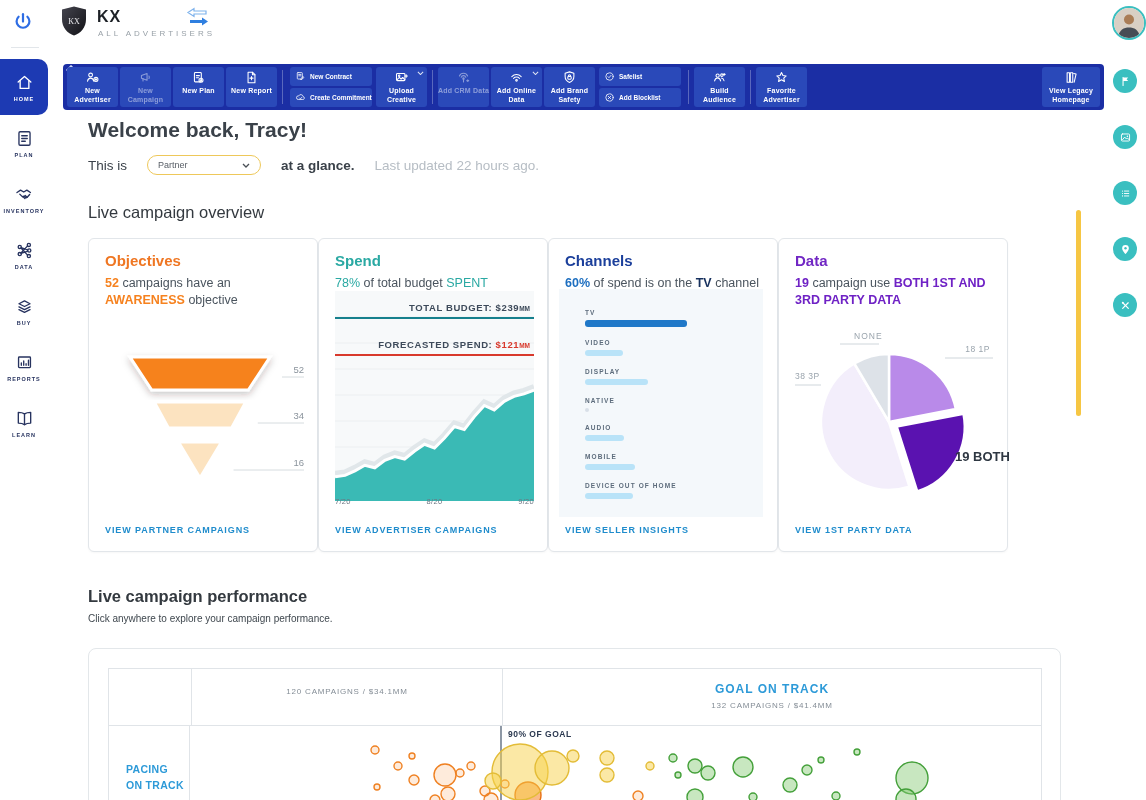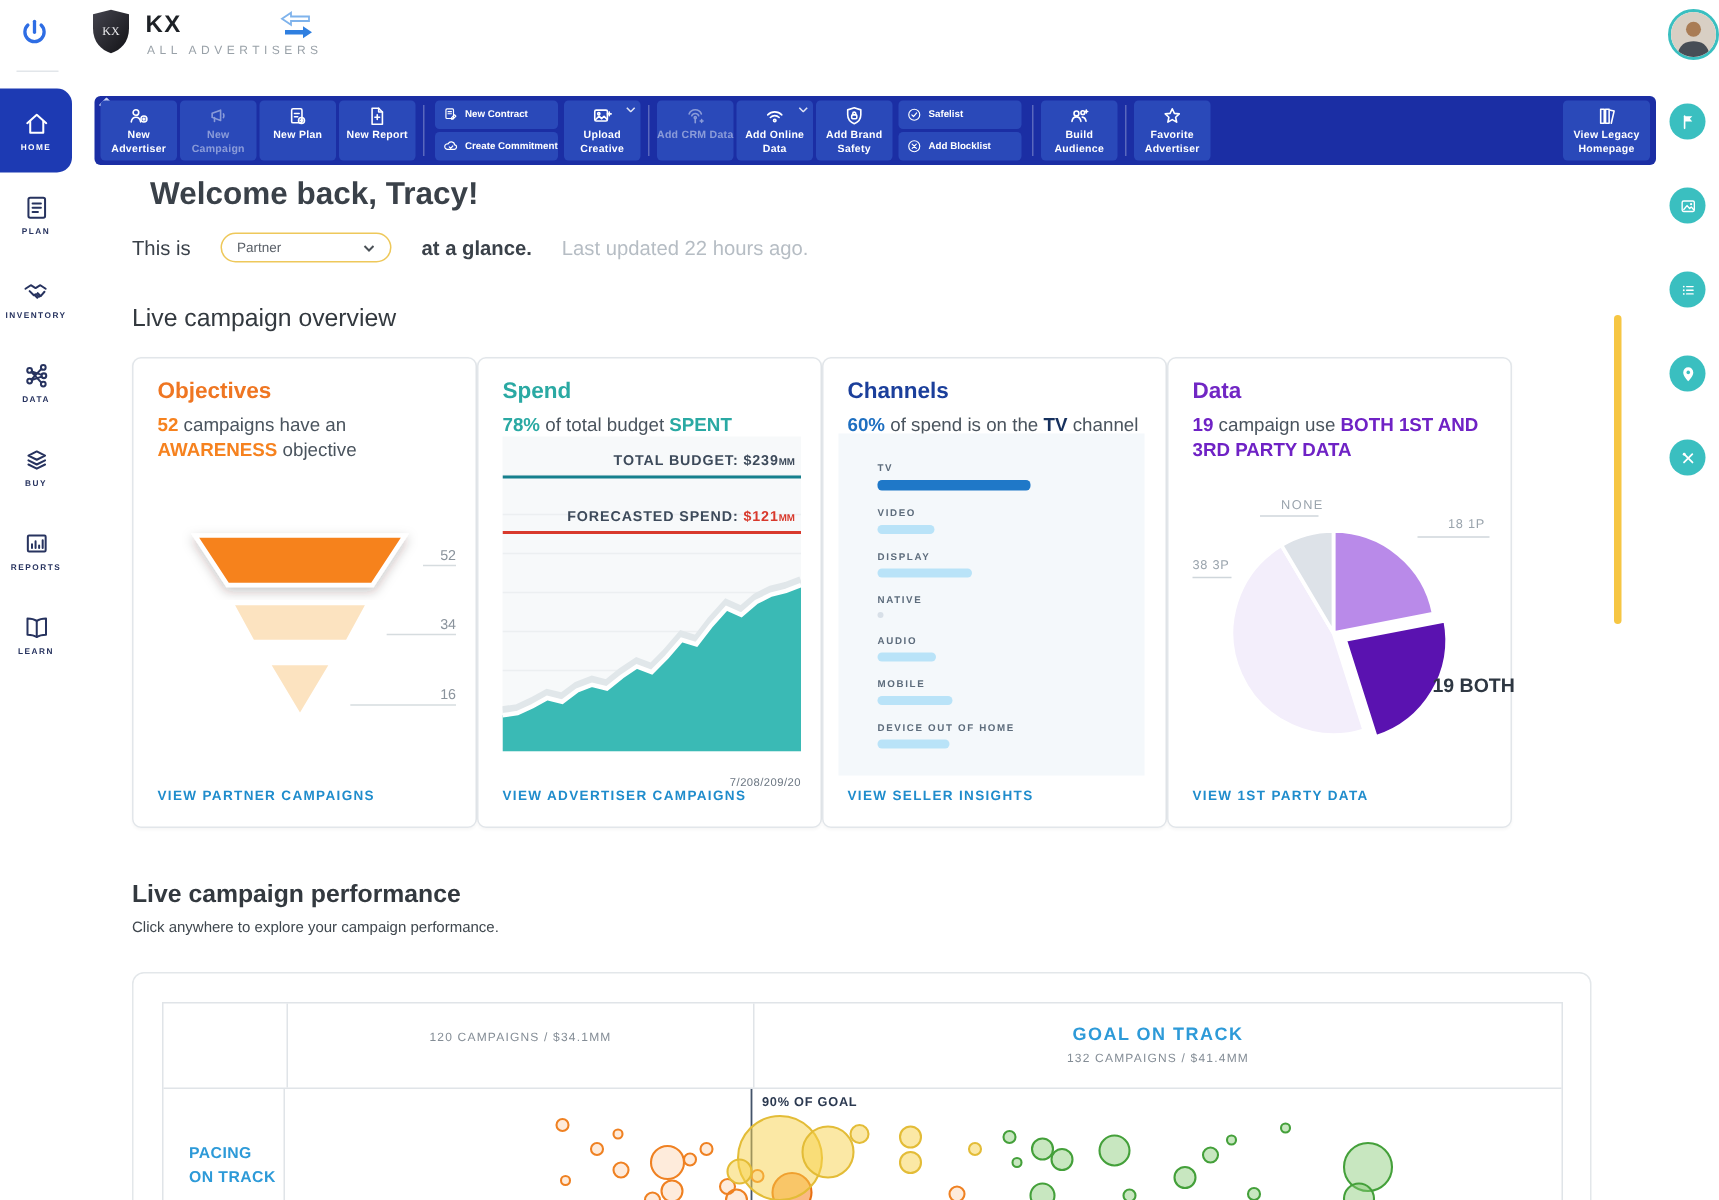--- a/index.html
+++ b/index.html
@@ -45,49 +45,49 @@
   .side-item .side-lbl{font-size:5.5px;font-weight:bold;letter-spacing:1px}
   .side-item.active{background:#1d3ab3;color:#fff;border-radius:0 10px 10px 0}
 
   
   .rail-btn{position:absolute;left:1113px;width:24px;height:24px;border-radius:50%;background:#3abfc0;
             color:#fff;display:flex;align-items:center;justify-content:center;cursor:pointer}
   .rail-btn svg{width:13px;height:13px}
   .scroll-indicator{position:absolute;left:1076px;top:210px;width:5px;height:206px;background:#f6c643;border-radius:3px}
 
   
-  .welcome-title{position:absolute;left:100px;top:118px;font-size:21px;font-weight:bold;color:#3a4149}
+  .welcome-title{position:absolute;left:88px;top:118px;font-size:21px;font-weight:bold;color:#3a4149}
   .welcome-line{position:absolute;left:88px;top:155px;display:flex;align-items:center;gap:20px;font-size:13.5px;color:#3a4149}
   .scope-pill{display:flex;align-items:center;justify-content:space-between;width:92px;padding:4px 10px;
               border:1.5px solid #eec85a;border-radius:14px;font-size:9px;color:#5a6068;cursor:pointer;background:#fff}
   .scope-pill svg{width:8px;height:5px;color:#4a5056}
   .glance{font-weight:bold}
   .updated{color:#b6bdc4}
 
   
   .ov-heading{position:absolute;left:88px;top:203px;font-size:16.5px;font-weight:normal;color:#33393f}
   .cards-row{position:absolute;left:88px;top:238px;width:973px;display:flex;gap:0}
   .card{width:230px;height:314px;background:#fff;border:1px solid #e2e6ea;border-radius:6px;
         box-sizing:border-box;position:relative;box-shadow:0 1px 2px rgba(40,50,60,.04)}
   .card-title{position:absolute;left:16px;top:13px;font-size:15px;font-weight:bold}
   .card-sub{position:absolute;left:16px;top:36px;width:200px;font-size:12.5px;line-height:1.35;color:#4a545e;margin:0}
   .card-link{position:absolute;left:16px;bottom:16px;font-size:9px;font-weight:bold;letter-spacing:.9px;
              color:#1f8ccc;cursor:pointer}
   .t-orange{color:#ef7622}.t-teal{color:#2aa9a3}.t-blue{color:#1b3f9b}.t-purple{color:#7127c4}
-  .b-orange{color:#f6821f;font-weight:bold}.b-teal{color:#2aa9a3;font-weight:bold}
+  .b-orange{color:#f6821f;font-weight:bold}.b-teal{color:#2aa9a3;font-weight:normal}
   .b-blue{color:#1e6fc0;font-weight:bold}.b-navy{color:#17315e;font-weight:bold}.b-purple{color:#6f22c5;font-weight:bold}
 
   .funnel-wrap{position:absolute;left:10px;top:100px;width:212px;height:150px}
 
   .spend-panel{position:absolute;left:16px;top:52px;width:199px;height:210px;background:#f7f9fa}
   .spend-ref{position:absolute;right:4px;font-size:9.5px;font-weight:bold;letter-spacing:.6px;color:#3d4a5a}
   .spend-ref small{font-size:6.5px;letter-spacing:0}
   .ref-budget{top:11px}.ref-forecast{top:48px}
   .ref-forecast b{color:#d8392c}.ref-forecast small{color:#d8392c}
-  .spend-ticks{position:absolute;left:16px;top:278px;width:199px;display:flex;justify-content:flex-end;
+  .spend-ticks{position:absolute;left:16px;top:258px;width:199px;display:flex;justify-content:space-between;
                font-size:7.5px;color:#6b7682;letter-spacing:.3px}
 
   .chan-panel{position:absolute;left:10px;top:50px;width:204px;height:228px;background:#f4f8fb;
               padding:20px 0 0 26px;box-sizing:border-box}
   .chan-row{margin-bottom:12px}
   .chan-lbl{font-size:6.5px;font-weight:bold;letter-spacing:1.1px;color:#5d6c7c}
   .chan-bar{height:6px;border-radius:3px;background:#b9e3f8;margin-top:4px}
   .chan-bar.tv{height:7px;background:#1f78c8}
   .chan-bar.tiny{width:4px!important;height:4px;background:#d8e0e8}
 

